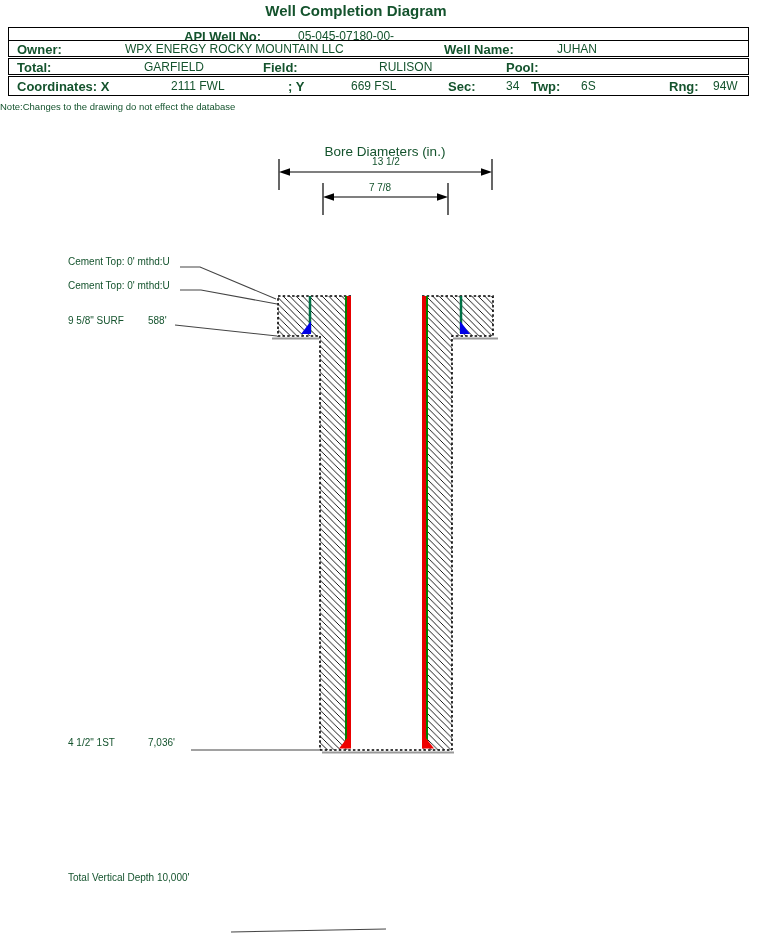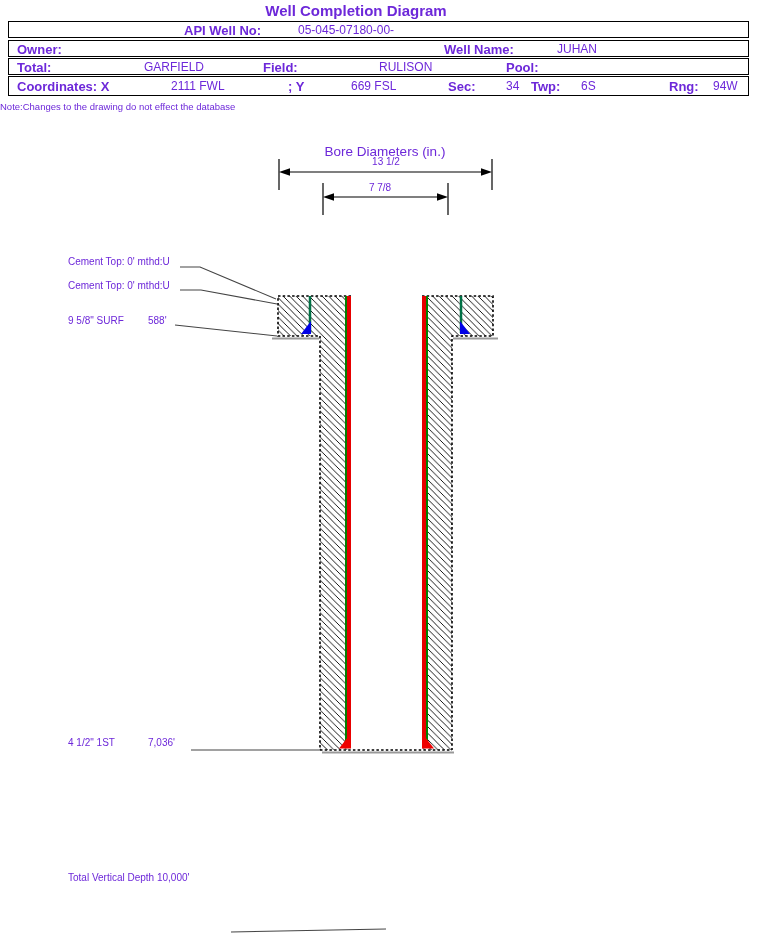--- a/index.html
+++ b/index.html
@@ -1,22 +1,22 @@
 <!DOCTYPE html>
 <html style="--production-casing: #e60000; --surface-casing: #007045; --cement-line: #008000; --surface-shoe: #0000e6; --production-shoe: #ee0000; --outline: #000000; --leader: #444444; --shadow: #999999;"><head>
 <meta charset="utf-8">
 <style>
   html,body{margin:0;padding:0;background:#fff;}
   .page{position:relative;width:759px;height:943px;background:#ffffff;overflow:hidden;
-        font-family:"Liberation Sans",sans-serif;color:#6d28d9;}
+        font-family:"Liberation Sans",sans-serif;color:#14532d;}
   .abs{position:absolute;white-space:nowrap;}
   .doc-title{top:2px;left:0;width:712px;text-align:center;font-size:15px;font-weight:bold;}
   
   .trow{position:absolute;left:8px;width:741px;border:1.5px solid #000;background:#fff;box-sizing:border-box;}
-  .r1{top:21px;height:17px;}
+  .r1{top:27px;height:17px;}
   .r2{top:40px;height:17px;}
   .r3{top:58px;height:17px;}
   .r4{top:76px;height:20px;}
   .trow span{position:absolute;top:1px;white-space:nowrap;}
   .r4 span{top:2px;}
   .lb{font-weight:bold;font-size:13px;}
   .vl{font-size:12px;}
   .note{top:101px;left:0;width:759px;text-align:left;font-size:9.5px;}
   .bore-title{top:144px;left:255px;width:260px;text-align:center;font-size:13.5px;}
   .dim-label{position:absolute;text-align:center;font-size:10px;}
@@ -31,20 +31,21 @@
 <div class="page">
 
   <div class="abs doc-title">Well Completion Diagram</div>
 
   <div class="trow r1">
     <span class="lb" style="left:175px">API Well No:</span>
     <span class="vl" style="left:289px">05-045-07180-00-</span>
   </div>
   <div class="trow r2">
     <span class="lb" style="left:8px">Owner:</span>
+    <span class="vl" style="left:116px">WPX ENERGY ROCKY MOUNTAIN LLC</span>
     <span class="lb" style="left:435px">Well Name:</span>
     <span class="vl" style="left:548px">JUHAN</span>
   </div>
   <div class="trow r3">
     <span class="lb" style="left:8px">Total:</span>
     <span class="vl" style="left:135px">GARFIELD</span>
     <span class="lb" style="left:254px">Field:</span>
     <span class="vl" style="left:370px">RULISON</span>
     <span class="lb" style="left:497px">Pool:</span>
     <span class="vl" style="left:560px"></span>

